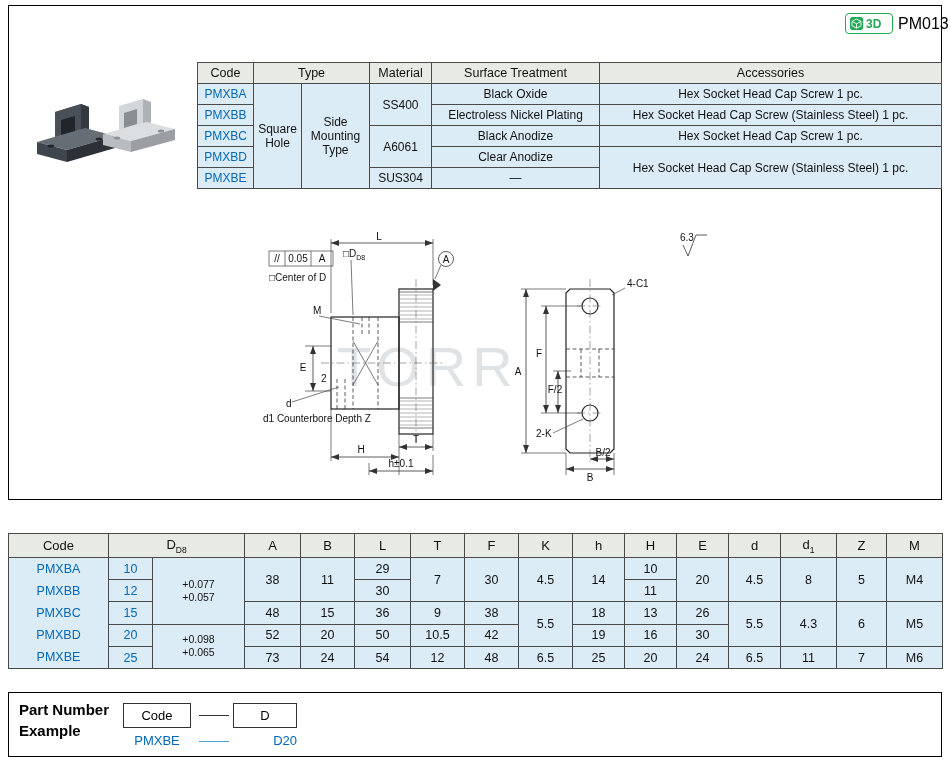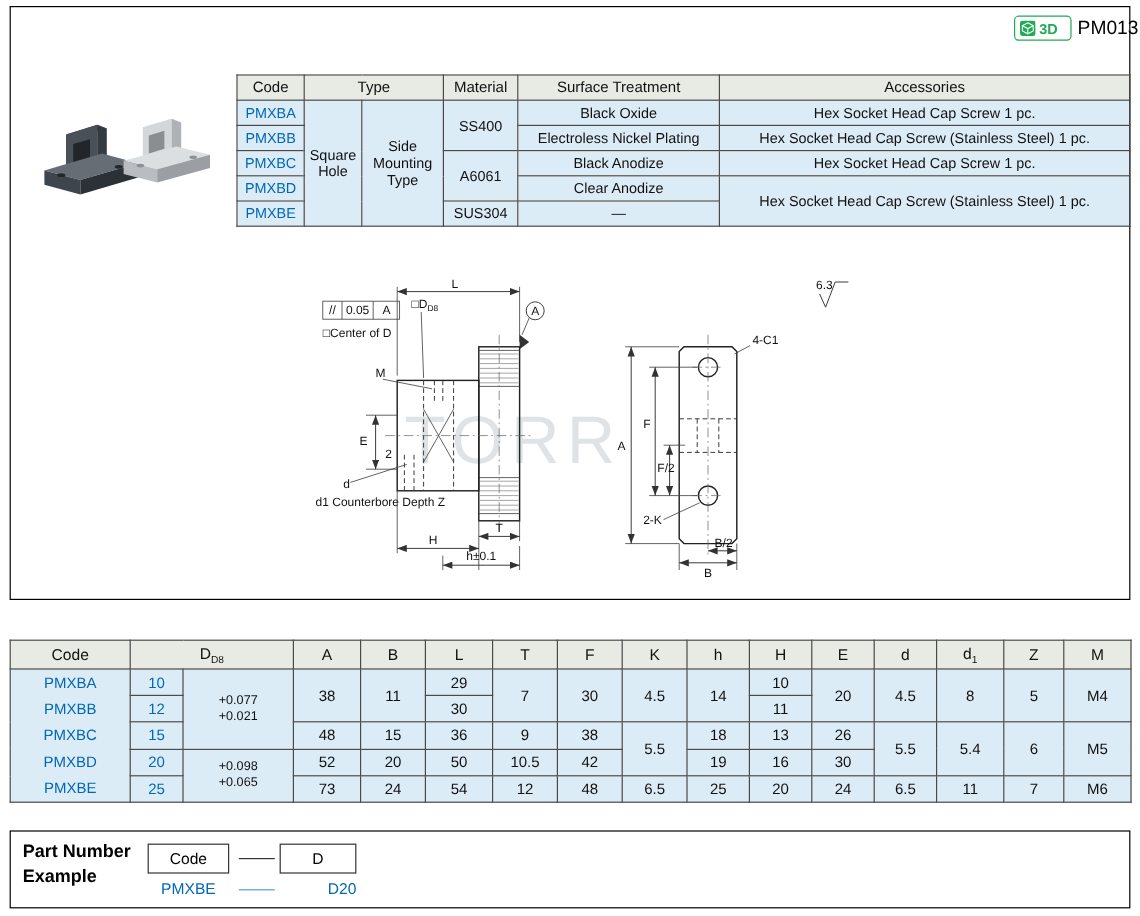--- a/index.html
+++ b/index.html
@@ -377,21 +377,21 @@
         <td rowspan="5">
           <div class="code-line">PMXBA</div>
           <div class="code-line">PMXBB</div>
           <div class="code-line">PMXBC</div>
           <div class="code-line">PMXBD</div>
           <div class="code-line">PMXBE</div>
         </td>
         <td class="blue">10</td>
         <td rowspan="3" class="tol">
           <div>+0.077</div>
-          <div>+0.021</div>
+          <div>+0.057</div>
         </td>
         <td rowspan="2">38</td>
         <td rowspan="2">11</td>
         <td>29</td>
         <td rowspan="2">7</td>
         <td rowspan="2">30</td>
         <td rowspan="2">4.5</td>
         <td rowspan="2">14</td>
         <td>10</td>
         <td rowspan="2">20</td>
@@ -410,21 +410,21 @@
         <td>48</td>
         <td>15</td>
         <td>36</td>
         <td>9</td>
         <td>38</td>
         <td rowspan="2">5.5</td>
         <td>18</td>
         <td>13</td>
         <td>26</td>
         <td rowspan="2">5.5</td>
-        <td rowspan="2">5.4</td>
+        <td rowspan="2">4.3</td>
         <td rowspan="2">6</td>
         <td rowspan="2">M5</td>
       </tr>
       <tr>
         <td class="blue">20</td>
         <td rowspan="2" class="tol">
           <div>+0.098</div>
           <div>+0.065</div>
         </td>
         <td>52</td>

